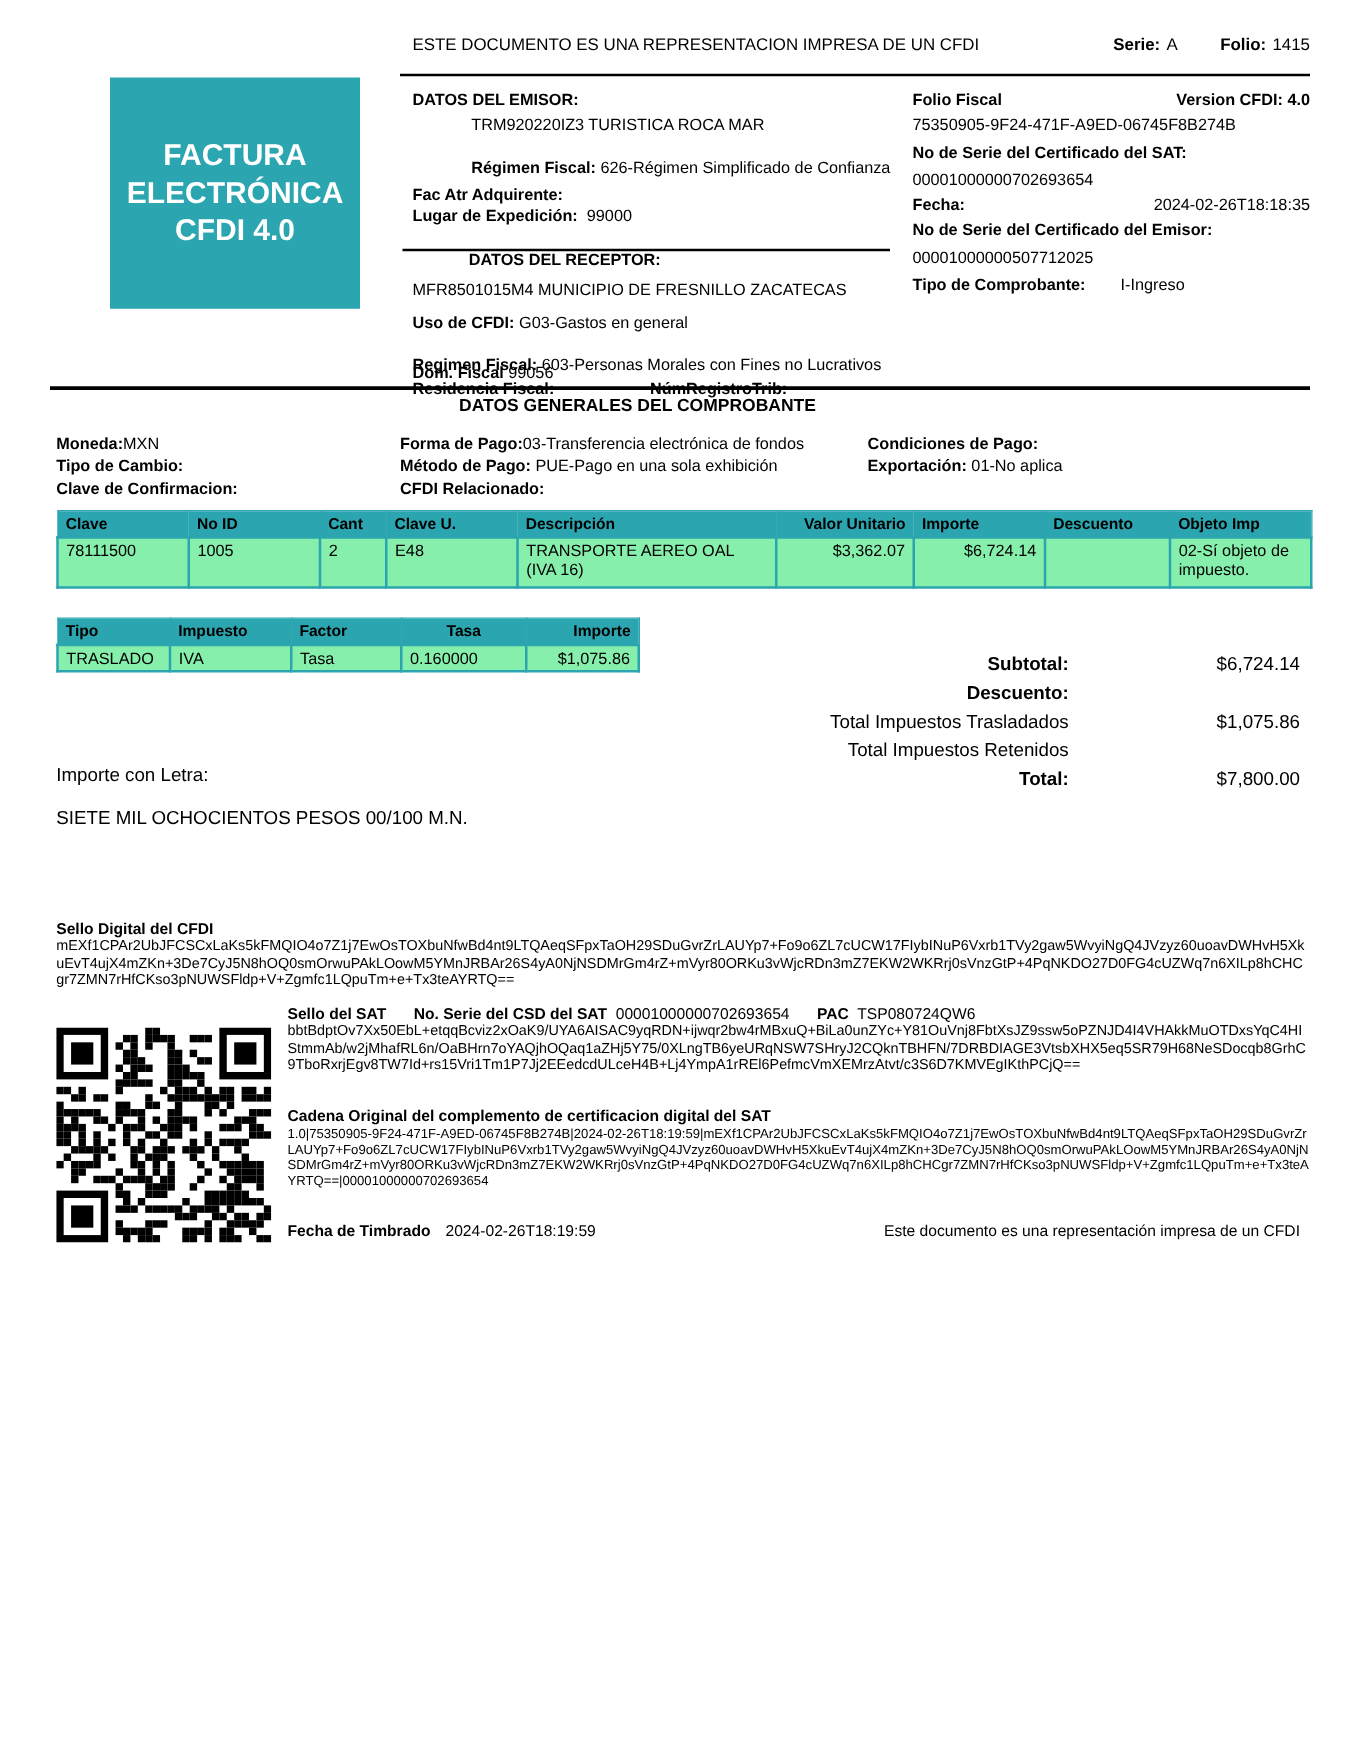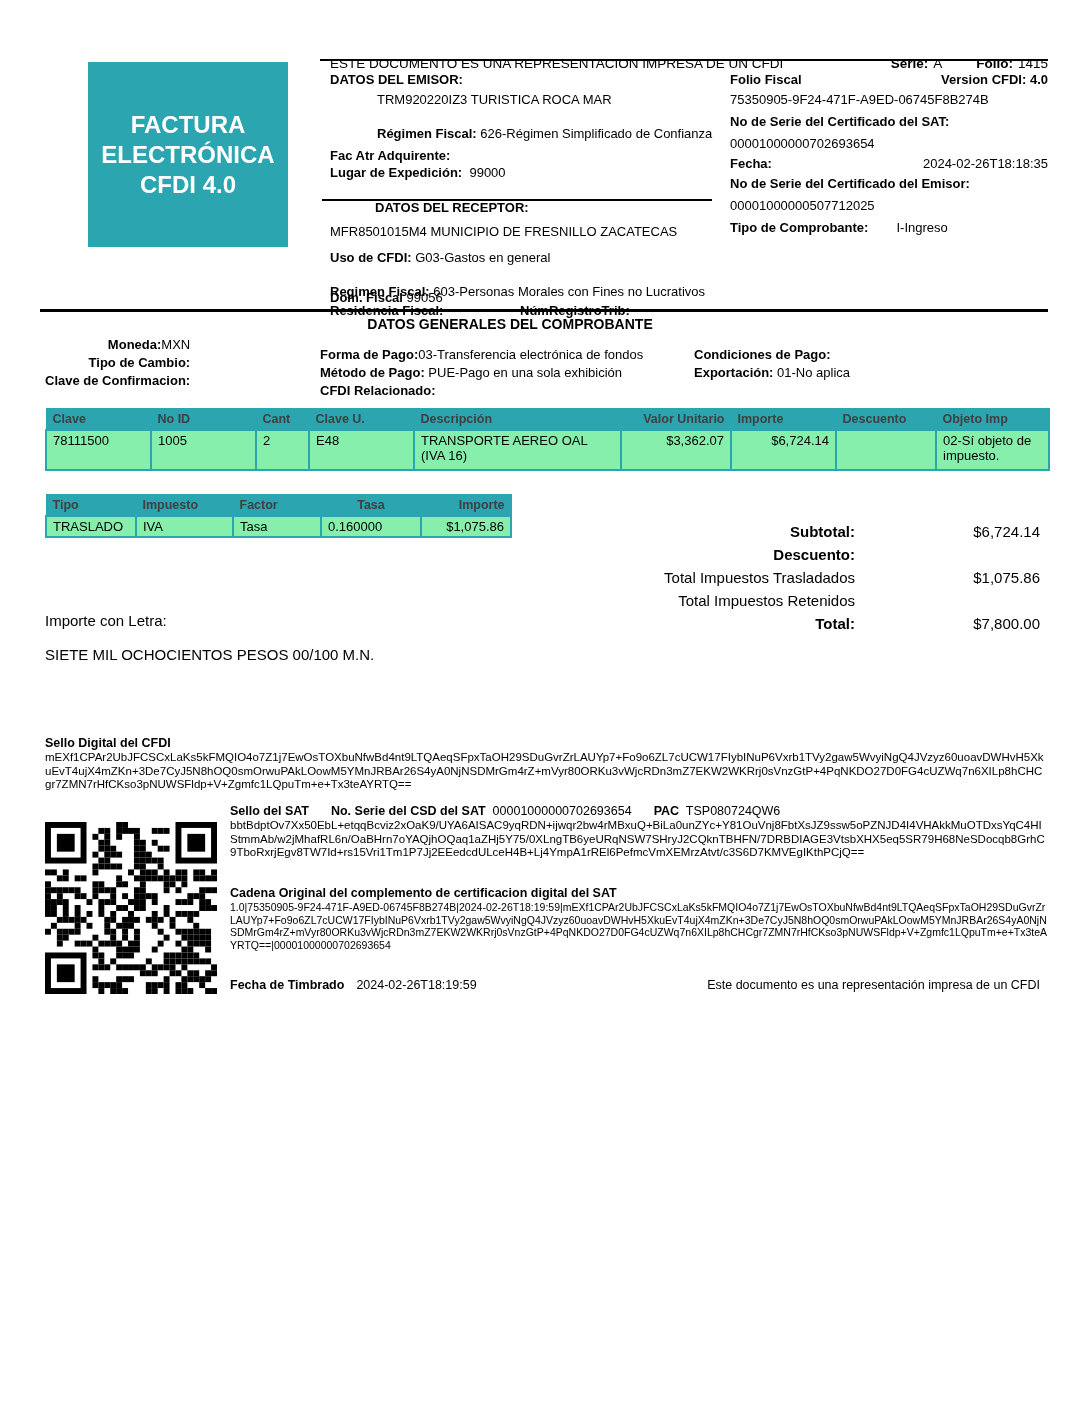--- a/index.html
+++ b/index.html
@@ -3,21 +3,21 @@
 <meta charset="utf-8">
 <style>
   * { margin:0; padding:0; box-sizing:border-box; }
   body { background:#ffffff; font-family:"Liberation Sans", sans-serif; color:#000; }
   .page { position:relative; width:1088px; height:1408px; background:#fff; overflow:hidden; }
   .b { font-weight:bold; }
 
   
   .top-header { position:absolute; left:330px; top:28px; width:718px; display:flex; align-items:baseline; font-size:13.5px; }
   .top-header .title { flex:1; }
-  .top-header .pair { margin-left:34px;margin-top:28px; }
+  .top-header .pair { margin-left:34px; }
   .top-header .pair .val { font-weight:normal; margin-left:5px; }
   .rule-top { position:absolute; left:320px; top:59px; width:728px; height:2px; background:#000; }
 
   
   .badge { position:absolute; left:88px; top:62px; width:200px; height:185px; background:#2BA5AF; color:#fff;
            display:flex; flex-direction:column; justify-content:center; align-items:center; text-align:center;
            font-weight:bold; font-size:24px; line-height:30px; }
 
   
   .mid { position:absolute; left:330px; width:392px; font-size:13px; }
@@ -30,21 +30,21 @@
   .fiscal .ln { margin-bottom:3px; line-height:19px; }
 
   .rule-thick { position:absolute; left:40px; top:309px; width:1008px; height:3px; background:#000; }
   .gen-title { position:absolute; left:0; top:316px; width:1020px; text-align:center; font-weight:bold; font-size:14px; }
 
   .gen-col { position:absolute; font-size:13px; line-height:18px; }
   .lbl-w { display:inline-block; width:190px; }
 
   
   table { border-collapse:collapse; position:absolute; table-layout:fixed; }
-  th { background:#2BA5AF; color:#404040; font-size:12.5px; font-weight:bold; text-align:left; padding:3px 6px; border:1px solid #2BA5AF;margin-top:26px; }
+  th { background:#2BA5AF; color:#000000; font-size:12.5px; font-weight:bold; text-align:left; padding:3px 6px; border:1px solid #2BA5AF;margin-top:26px; }
   td { font-size:13px; padding:2px 6px; border:2px solid #2BA5AF; background:#86efac; vertical-align:top; }
   .tr { text-align:right; }
   .tc { text-align:center; }
   .items { left:45px; top:408px; width:1003px; }
   .taxes { left:45px; top:494px; width:465px; }
   .items td { height:40px; }
 
   
   .totals { position:absolute; left:440px; top:520px; width:600px; font-size:15px; }
   .totals .trow { display:flex; line-height:23px; }
@@ -122,21 +122,21 @@
         <span>2024-02-26T18:18:35</span>
       </div>
     <div class="ln b">No de Serie del Certificado del Emisor:</div>
     <div class="ln">00001000000507712025</div>
     <div class="ln"><span class="b">Tipo de Comprobante:</span><span style="margin-left:28px;">I-Ingreso</span></div>
   </div>
 
   <div class="rule-thick"></div>
   <div class="gen-title">DATOS GENERALES DEL COMPROBANTE</div>
 
-  <div class="gen-col" style="left:45px; top:336px;text-align:right;">
+  <div class="gen-col" style="left:45px; top:346px;">
     <div><span class="b">Moneda:</span><span>MXN</span></div>
     <div class="b">Tipo de Cambio:</div>
     <div class="b">Clave de Confirmacion:</div>
   </div>
   <div class="gen-col" style="left:320px; top:346px;">
     <div><span class="b">Forma de Pago:</span><span>03-Transferencia electrónica de fondos</span></div>
     <div><span class="b">Método de Pago:</span><span> PUE-Pago en una sola exhibición</span></div>
     <div class="b">CFDI Relacionado:</div>
   </div>
   <div class="gen-col" style="left:694px; top:346px;">

